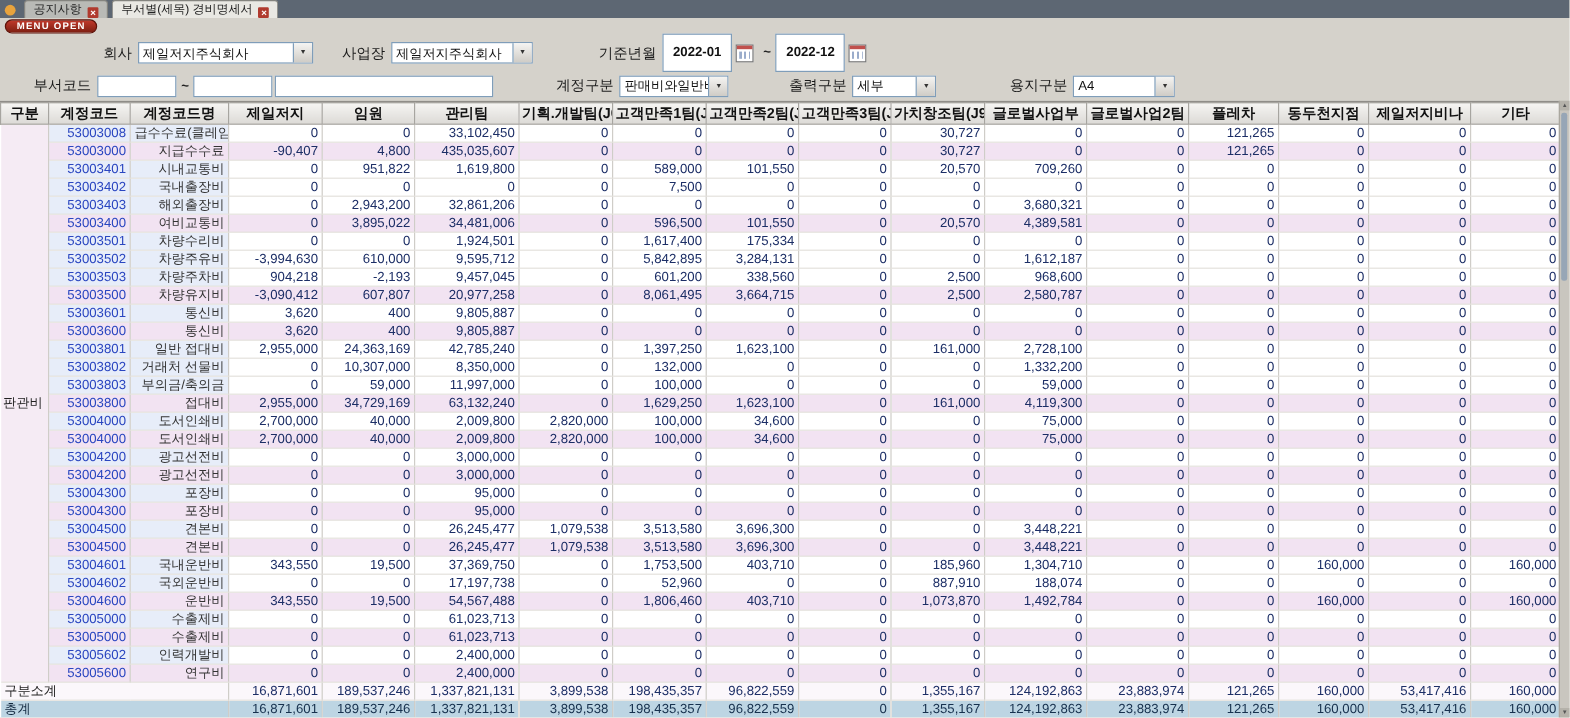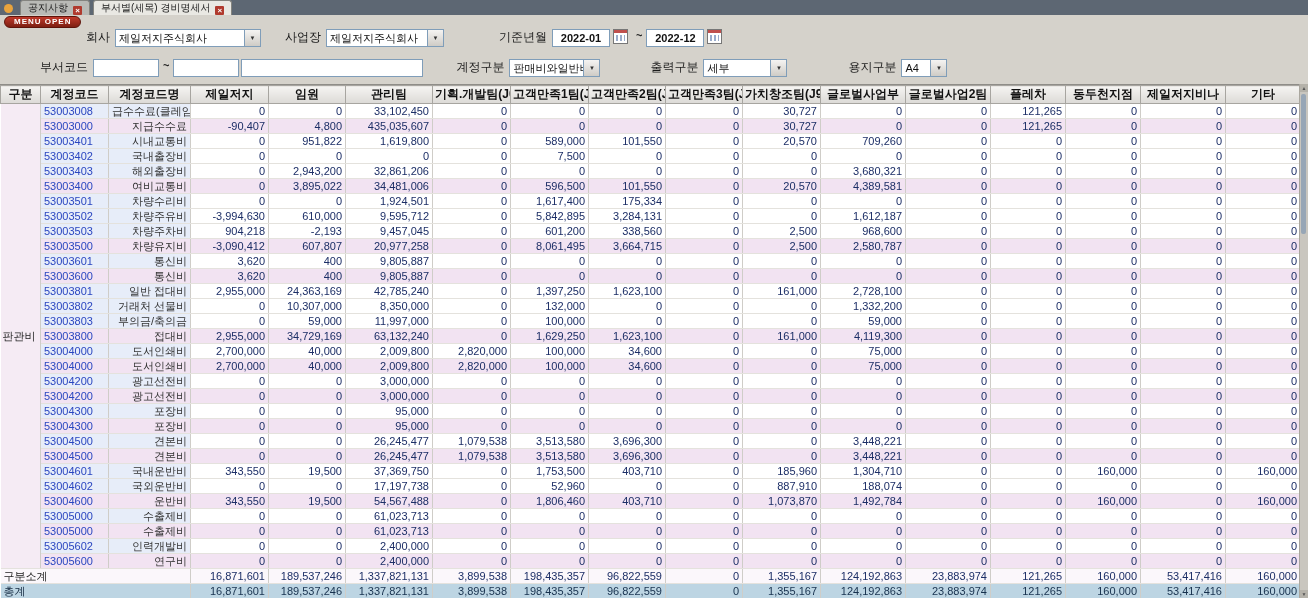--- a/index.html
+++ b/index.html
@@ -10,43 +10,43 @@
   .app-dot{width:9px;height:9px;border-radius:50%;background:#e8a33d;margin:0 4px 2px 2px}
   .tab{display:flex;align-items:flex-end;gap:5px;background:#b9bab6;border:1px solid #84847f;border-bottom:none;border-radius:3px 3px 0 0;padding:0 7px;height:14px;font-size:10px;color:#222;cursor:default}
   .tab.active{background:#e9e8e3}
   .tab-close{width:9px;height:9px;background:#b03a2e;color:#fff;font-size:8px;line-height:9px;text-align:center;border-radius:1px;font-weight:bold}
 
   
   .menubar{height:14px;display:flex;align-items:center;padding-left:4px}
   .menu-open{background:linear-gradient(#c0392b,#7e1f12);color:#fff;font-size:8px;font-weight:bold;border:1px solid #5e130a;border-radius:7px;height:12px;line-height:10px;padding:0 9px;letter-spacing:1px;font-family:inherit;cursor:pointer}
 
   
-  .frow{display:flex;}
+  .frow{display:flex;align-items:center}
   .f1{height:30px;padding-left:86px}
-  .f2{height:25px;padding-left:40px}
+  .f2{height:25px;padding-left:28px}
   .flabel{margin-right:5px;color:#1a1a1a;font-size:12px;white-space:nowrap}
   .select{display:flex;background:#fff;border:1px solid #7f9db9;height:18px;align-items:center;box-sizing:border-box;cursor:default}
   .sel-text{flex:1;padding:0 3px;white-space:nowrap;overflow:hidden;font-size:11px;color:#111}
   .sel-arrow{width:15px;align-self:stretch;background:linear-gradient(#f5f4f2,#cfccc6);border-left:1px solid #7f9db9;display:flex;align-items:center;justify-content:center;font-size:6px;color:#333}
-  .w145{width:146px}.w118{width:118px}.w112{width:91px}.w70{width:84px}.w65{width:46px}
-  .dateinput{width:58px;height:18px;box-sizing:border-box;border:1px solid #7f9db9;font-weight:bold;font-size:11px;text-align:center;font-family:inherit;padding:0;color:#111}
+  .w145{width:146px}.w118{width:118px}.w112{width:91px}.w70{width:70px}.w65{width:85px}
+  .dateinput{width:58px;height:32px;box-sizing:border-box;border:1px solid #7f9db9;font-weight:bold;font-size:11px;text-align:center;font-family:inherit;padding:0;color:#111}
   .txtinput{height:18px;box-sizing:border-box;border:1px solid #7f9db9;font-size:11px;padding:0 2px;font-family:inherit}
   .wi66{width:66px}.wi182{width:182px}
   .cal{width:13px;height:13px;border:1px solid #777;background:#fff;position:relative;margin:0 4px 0 3px;cursor:pointer}
   .cal:before{content:"";position:absolute;top:0;left:0;right:0;height:3px;background:#c0504d}
   .cal:after{content:"";position:absolute;top:5px;left:2px;right:2px;bottom:2px;background:repeating-linear-gradient(90deg,#9aaccb 0 2px,transparent 2px 4px)}
   .tilde{margin:0 4px;font-weight:bold;color:#222}
-  .ml12{margin-left:24px}.ml55{margin-left:55px}.ml40{margin-left:33px}.ml50{margin-left:50px}.ml53{margin-left:61px}.ml2{margin-left:2px}
+  .ml12{margin-left:24px}.ml55{margin-left:55px}.ml40{margin-left:52px}.ml50{margin-left:50px}.ml53{margin-left:61px}.ml2{margin-left:2px}
 
   
   .gridwrap{position:absolute;left:0;top:84px;width:1300px;bottom:0;border-top:1px solid #8f8d88;background:#fff;overflow:hidden}
   table.grid{border-collapse:collapse;table-layout:fixed;width:1300px}
   .grid th{background:linear-gradient(#f5f4f2,#dcdad6);border:1px solid #a7a5a0;font-size:12px;font-weight:bold;height:17px;padding:0 2px;overflow:hidden;white-space:nowrap;color:#111}
   .grid td{border-right:1px solid #cfcdc8;border-bottom:1px solid #e4e2dd;height:15px;box-sizing:border-box;padding:0 3px;font-size:11px;white-space:nowrap;overflow:hidden;line-height:13px}
-  td.code{color:#2a46c0;text-align:left;background:#e7edf9}
+  td.code{color:#2a46c0;text-align:right;background:#e7edf9}
   td.name{color:#333;text-align:right;background:#e7edf9}
   td.num{color:#1c2e66;text-align:right;background:#fff}
   td.gubun{background:#f5ebf4;color:#222;text-align:left;vertical-align:middle;padding-left:2px}
   tr.sub td{background:#f2e3f2}
   tr.sub td.code{color:#2a46c0}
   tr.subtotal td{background:#fbf7fb;color:#1c2e66}
   tr.subtotal td.totlbl{text-align:left;color:#222}
   tr.grand td{background:#bdd5e3;color:#17314e}
   tr.grand td.totlbl{text-align:left;color:#12283f}
 

